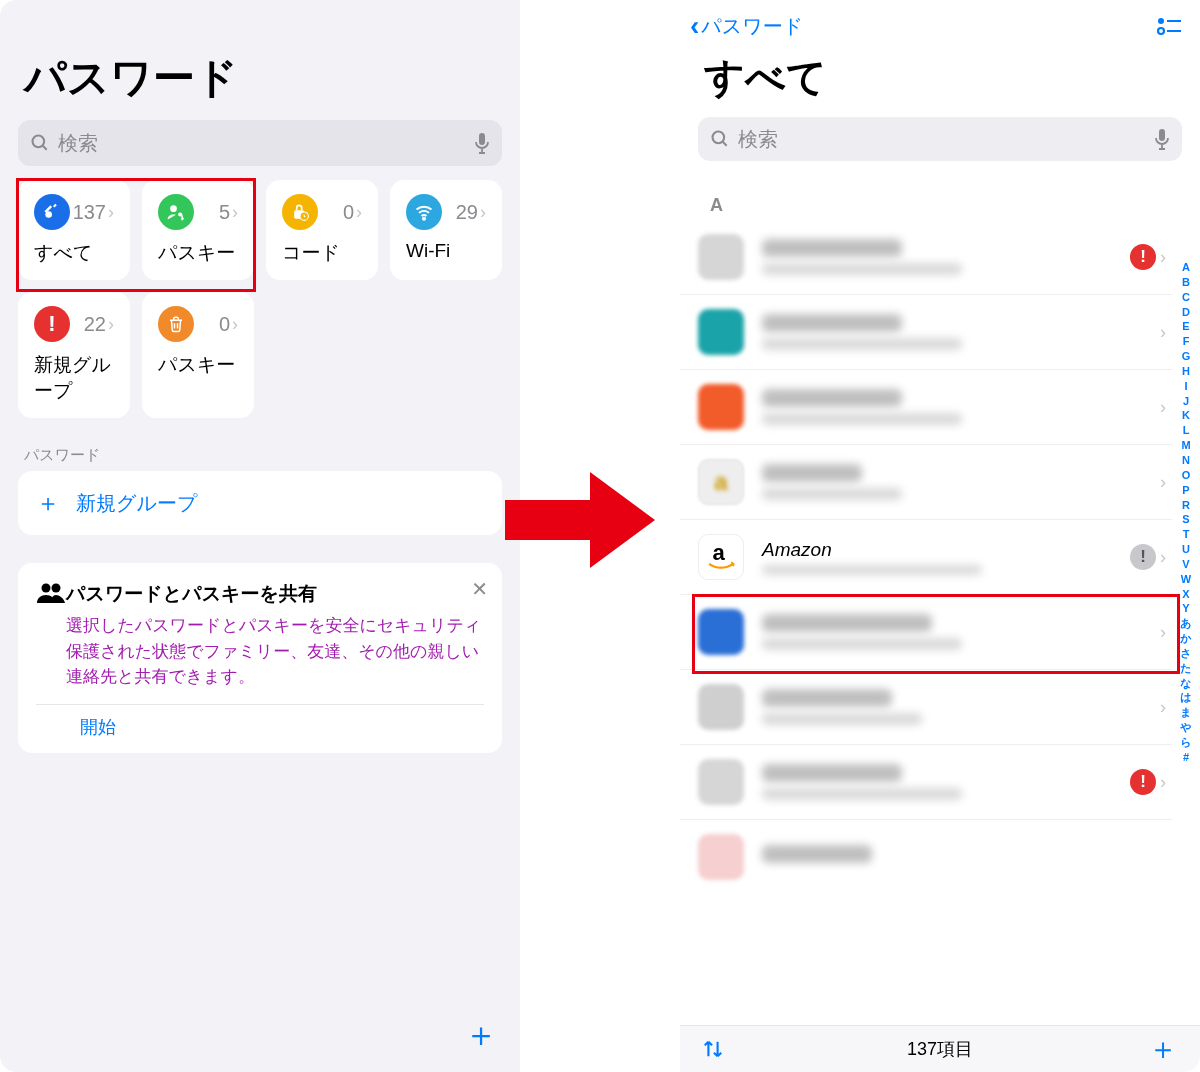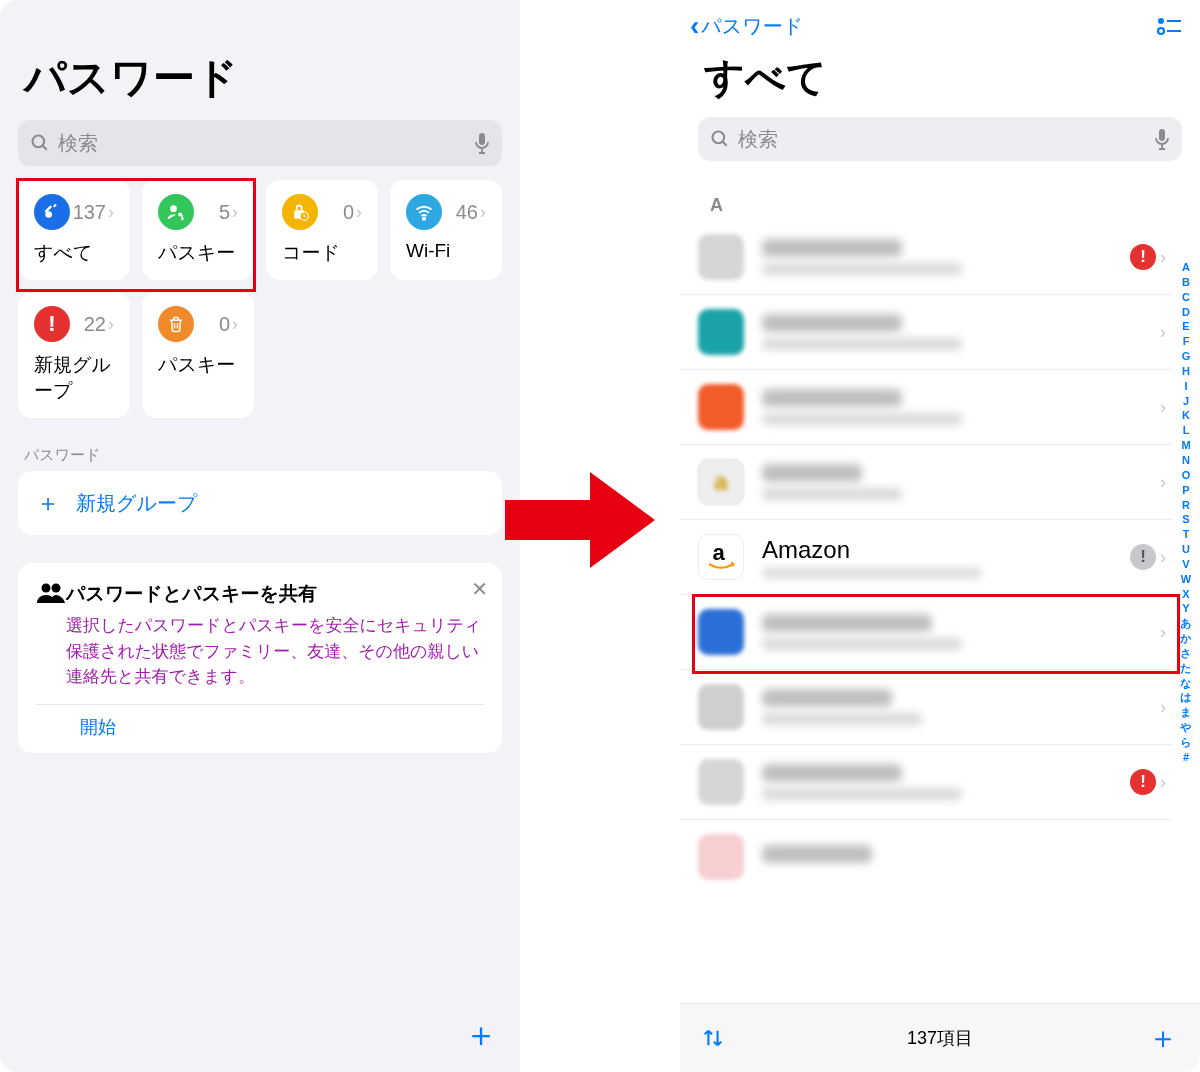--- a/index.html
+++ b/index.html
@@ -114,34 +114,34 @@
     display:flex; align-items:center; justify-content:center; font-size:24px; font-weight:700;
   }
   .row-text { flex:1; }
   .row-title-blur {
     width:140px; height:18px; border-radius:6px; background:#bfbfbf; filter:blur(4px);
     margin-bottom:6px;
   }
   .row-sub-blur {
     width:200px; height:12px; border-radius:5px; background:#d9d9d9; filter:blur(4px);
   }
-  .row-title-txt { font-size:24px; }
+  .row-title-txt { font-size:19px;font-style:italic; }
   .row-badge {
     width:26px; height:26px; border-radius:50%; background:#e63131; color:#fff;
     display:flex; align-items:center; justify-content:center; font-size:17px; font-weight:700;
     margin-right:4px;
   }
   .row-badge.gray { background:#c8c8cc; color:#555;}
   .row-chevron { color:#c7c7cc; font-size:18px; }
   .index-bar {
     position:absolute; right:4px; top:260px; width:20px; text-align:center;
     color:#007aff; font-size:11px; font-weight:600; line-height:1.35;
   }
   .r-bottom {
-    position:absolute; bottom:0; left:0; right:0; height:69px;
+    position:absolute; bottom:0; left:0; right:0; height:47px;
     background:#f7f7fa; border-top:1px solid #e5e5ea;
     display:flex; align-items:center; padding:0 22px; font-size:18px;
   }
   .r-bottom .sort { color:#007aff; font-size:24px;}
   .r-bottom .count { position:absolute; left:50%; transform:translateX(-50%); color:#000;}
   .r-bottom .plus { margin-left:auto; color:#007aff; font-size:30px; font-weight:300;}
 
   
   svg { display:block; }
 </style>
@@ -218,21 +218,21 @@
     </div>
 
     <div class="tile">
       <div class="tile-top">
         <div class="tile-icon" style="background:#2da7e0">
           <svg width="20" height="20" viewBox="0 0 24 24" fill="none" stroke="#fff" stroke-width="2.2">
               <path d="M3 9a14 14 0 0118 0M6 13a9 9 0 0112 0M9 17a4 4 0 016 0"></path>
               <circle cx="12" cy="20" r="1.3" fill="#fff"></circle>
             </svg>
         </div>
-        <span class="tile-count">46</span>
+        <span class="tile-count">29</span>
         <span class="tile-chevron">›</span>
       </div>
       <div class="tile-label">Wi-Fi</div>
     </div>
 
     <div class="tile">
       <div class="tile-top">
         <div class="tile-icon" style="background:#e63131">
           <span style="font-size:22px;font-weight:700">!</span>
         </div>

